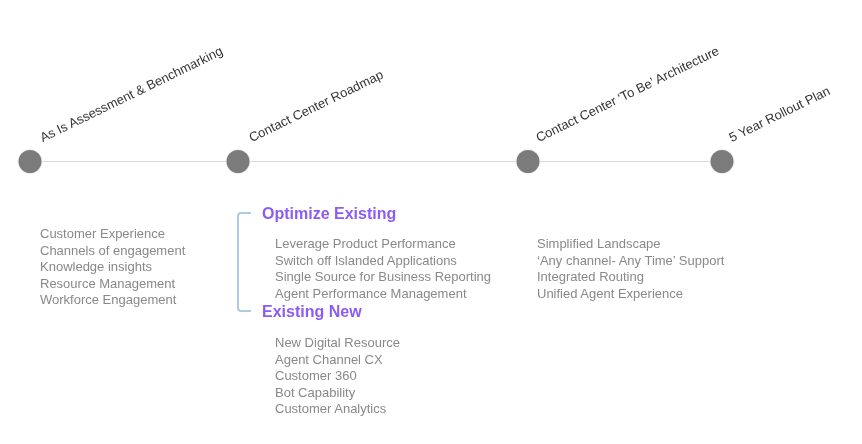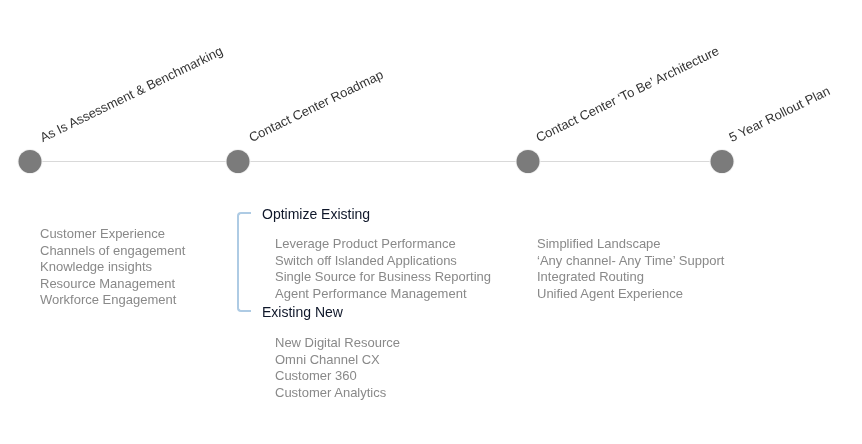--- a/index.html
+++ b/index.html
@@ -15,21 +15,21 @@
   
   .ml{position:absolute;transform-origin:left bottom;transform:rotate(-26deg);
       font-size:13px;line-height:15px;color:#333333;white-space:nowrap;}
   .ml1{left:44px;top:130px}.ml2{left:253px;top:130px}.ml3{left:540px;top:130px}.ml4{left:733px;top:130px}
   
   .list{position:absolute;font-size:13px;line-height:16.6px;color:#898989;white-space:nowrap;}
   .col-a{left:40px;top:226px}
   .col-b1{left:275px;top:236px}
   .col-b2{left:275px;top:335px}
   .col-c{left:537px;top:236px}
-  .group-title{position:absolute;font-size:14px;line-height:16px;color:#0f172a;white-space:nowrap;}
+  .group-title{position:absolute;font-size:16px;line-height:16px;color:#8b5cf6;white-space:nowrap;font-weight:bold;}
   .gt1{left:262px;top:206px}
   .gt2{left:262px;top:304px}
   .bracket{position:absolute;left:237px;top:212px;width:12px;height:96px;
            border-left:2px solid #aecbe4;border-top:2px solid #aecbe4;border-bottom:2px solid #aecbe4;
            border-radius:4px 0 0 4px;}
 </style>
 </head>
 <body>
 
 <div id="stage">
@@ -57,22 +57,23 @@
   <div class="group-title gt1">Optimize Existing</div>
   <div class="list col-b1">
     <div>Leverage Product Performance</div>
     <div>Switch off Islanded Applications</div>
     <div>Single Source for Business Reporting</div>
     <div>Agent Performance Management</div>
   </div>
   <div class="group-title gt2">Existing New</div>
   <div class="list col-b2">
     <div>New Digital Resource</div>
-    <div>Omni Channel CX</div>
+    <div>Agent Channel CX</div>
     <div>Customer 360</div>
+    <div>Bot Capability</div>
     <div>Customer Analytics</div>
   </div>
 
   <div class="list col-c">
     <div>Simplified Landscape</div>
     <div>‘Any channel- Any Time’ Support</div>
     <div>Integrated Routing</div>
     <div>Unified Agent Experience</div>
   </div>
 

